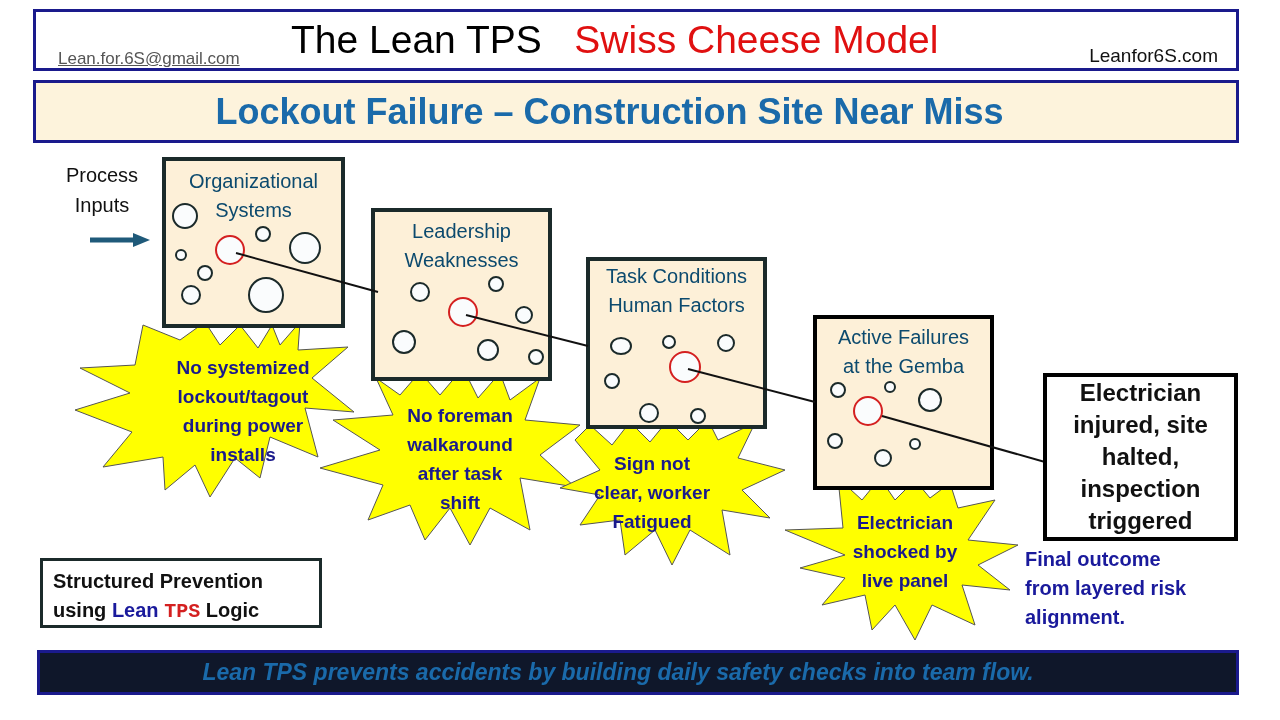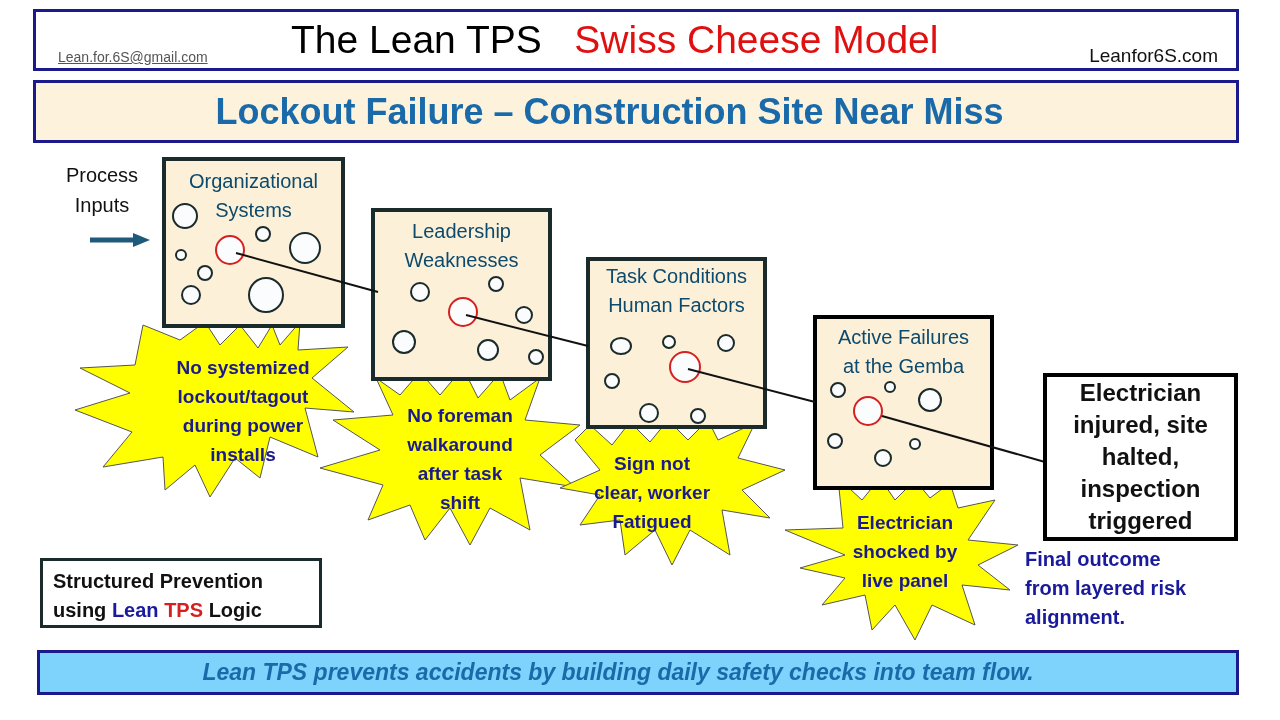--- a/index.html
+++ b/index.html
@@ -4,21 +4,21 @@
 <style>
   * { box-sizing: border-box; margin: 0; padding: 0; }
   html, body { width: 1280px; height: 720px; background: #ffffff; overflow: hidden; }
   body { position: relative; font-family: "Liberation Sans", sans-serif; }
 
   .header-box {
     position: absolute; left: 33px; top: 9px; width: 1206px; height: 62px;
     border: 3px solid #1a1a8c; background: #ffffff;
   }
   .email {
-    position: absolute; left: 22px; top: 37px; font-size: 14px; color: #555;
+    position: absolute; left: 22px; top: 37px; font-size: 17px; color: #555;
     text-decoration: underline;
   }
   .title {
     position: absolute; left: 255px; top: 6px; font-size: 39px; color: #000;
     white-space: nowrap; letter-spacing: 0px;
   }
   .title .red { color: #e01010; }
   .site {
     position: absolute; right: 18px; top: 33px; font-size: 19px; color: #111;
   }
@@ -61,25 +61,25 @@
     position: absolute; left: 1025px; top: 545px; width: 210px; text-align: left;
     font-size: 20px; font-weight: bold; color: #1a1a9c; line-height: 29px;
   }
 
   .prevention-box {
     position: absolute; left: 40px; top: 558px; width: 282px; height: 70px;
     border: 3px solid #1b2a2a; background: #fff; padding: 6px 0 0 10px;
     font-size: 20px; font-weight: bold; color: #111; line-height: 29px;
   }
   .prevention-box .blue { color: #1a1a9c; margin-top: 26px; }
-  .prevention-box .red { color: #d42020; }
+  .prevention-box .red { color: #d42020; font-family: Liberation Mono, monospace; }
 
   .footer-box {
     position: absolute; left: 37px; top: 650px; width: 1202px; height: 45px;
-    border: 3px solid #1a1a8c; background: #7dd3fc;
+    border: 3px solid #1a1a8c; background: #0f172a;
     display: flex; align-items: center; justify-content: center;
   }
   .footer-text {
     font-size: 23px; font-weight: bold; font-style: italic; color: #1a6aaa; margin-right: 40px;
   }
 </style>
 </head>
 <body>
 
 <div class="header-box">

